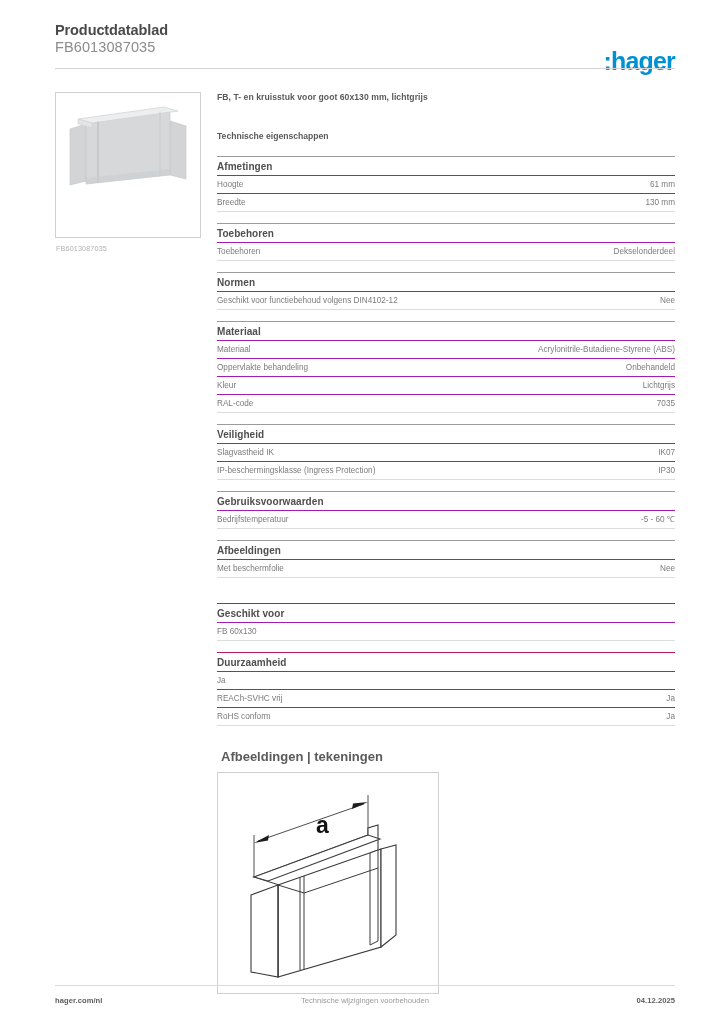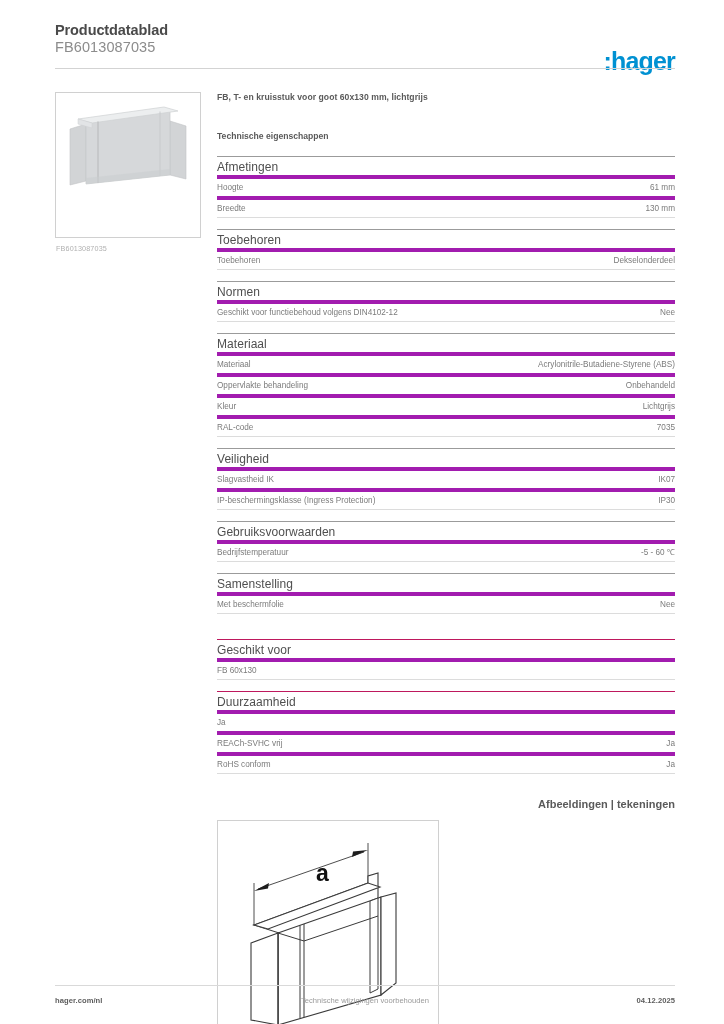--- a/index.html
+++ b/index.html
@@ -104,34 +104,34 @@
     font-size: 8.6px;
     font-weight: bold;
     color: #5a5a5a;
     margin: 0 0 14px 0;
     line-height: 11px;
   }
 
   
   .spec-group { margin: 0; }
   .group-head {
-    font-size: 12px;
-    font-weight: normal;
+    font-size: 10px;
+    font-weight: bold;
     color: #4f4f4f;
     border-top: 1px solid #9b9b9b;
     padding: 5px 0 3px 0;
     line-height: 10px;
     letter-spacing: 0.05px;
   }
   .group-head.thick-rule { border-top: 1px solid #be185d; }
   .spec-row {
     display: flex;
     justify-content: space-between;
     align-items: baseline;
-    border-top: 4px solid #a21caf;
+    border-top: 1px solid #a21caf;
     font-size: 8.2px;
     color: #7b7b7b;
     padding: 3.5px 0 3.5px 0;
     line-height: 10px;
   }
   .spec-row:last-child { border-bottom: 1px solid #dcdcdc; }
   .spec-label {
     flex: 1 1 auto;
     padding-right: 12px;
     white-space: nowrap;
@@ -141,26 +141,25 @@
   .spec-value {
     flex: 0 0 auto;
     text-align: right;
     white-space: nowrap;
   }
   .group-gap { height: 11px; }
   .big-gap { height: 25px; }
 
   
   .drawing-head {
-    font-size: 11px;
+    font-size: 13px;
     font-weight: bold;
     color: #5a5a5a;
-    margin: 0 0 10px 14px;
+    margin: 0 0 10px 4px;
     line-height: 11px;
-    text-align: right;
   }
   .drawing-box {
     width: 222px;
     height: 222px;
     border: 1px solid #d0d0d0;
     box-sizing: border-box;
     background: #ffffff;
     position: relative;
   }
   .drawing-box svg { display: block; }
@@ -308,21 +307,21 @@
         <div class="group-gap"></div>
         <div class="spec-group">
           <div class="group-head">Gebruiksvoorwaarden</div>
           <div class="spec-row">
             <span class="spec-label">Bedrijfstemperatuur</span>
             <span class="spec-value">-5 - 60 ℃</span>
           </div>
         </div>
         <div class="group-gap"></div>
         <div class="spec-group">
-          <div class="group-head">Samenstelling</div>
+          <div class="group-head">Afbeeldingen</div>
           <div class="spec-row">
             <span class="spec-label">Met beschermfolie</span>
             <span class="spec-value">Nee</span>
           </div>
         </div>
       </div>
 
     <div class="big-gap"></div>
 
     <div class="spec-group">

